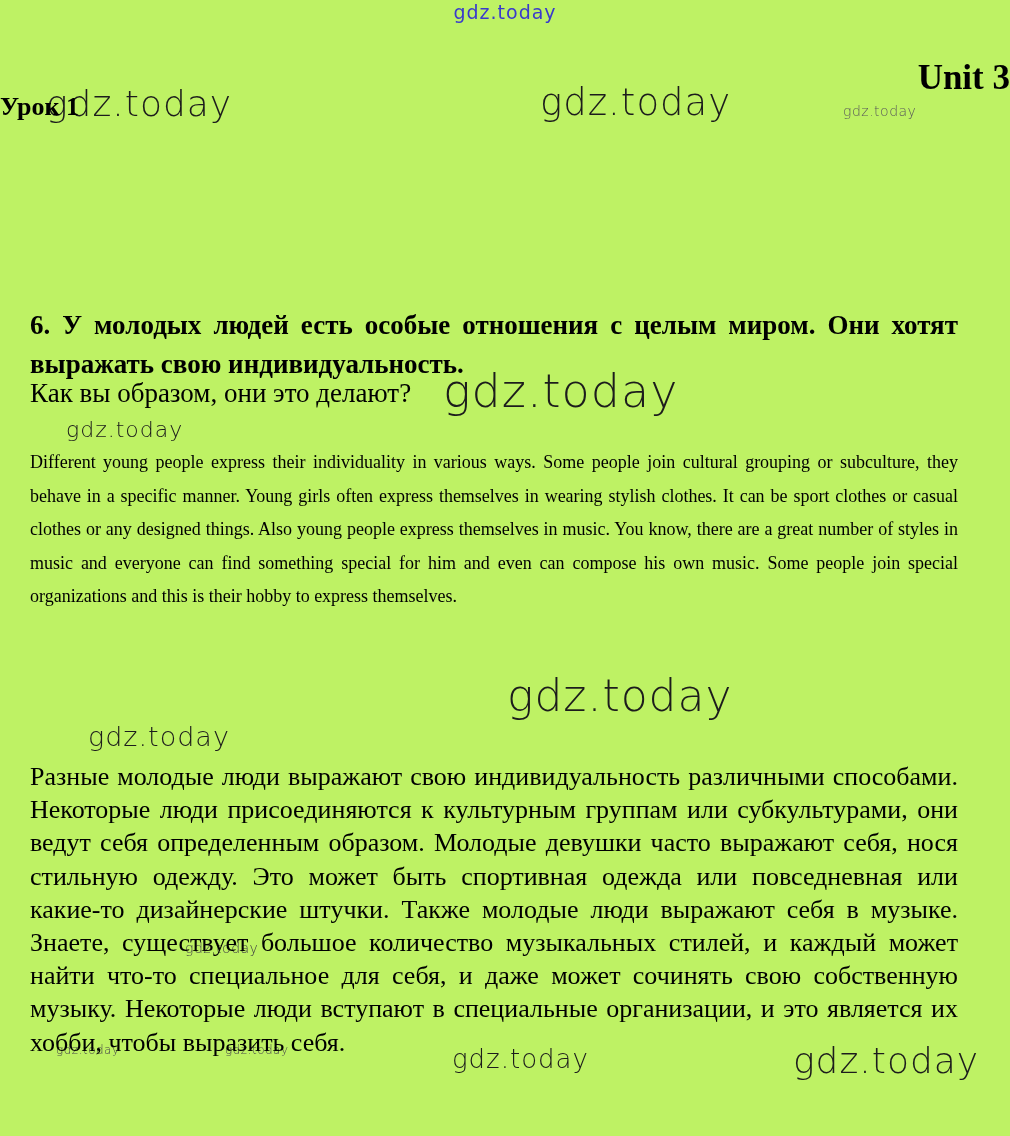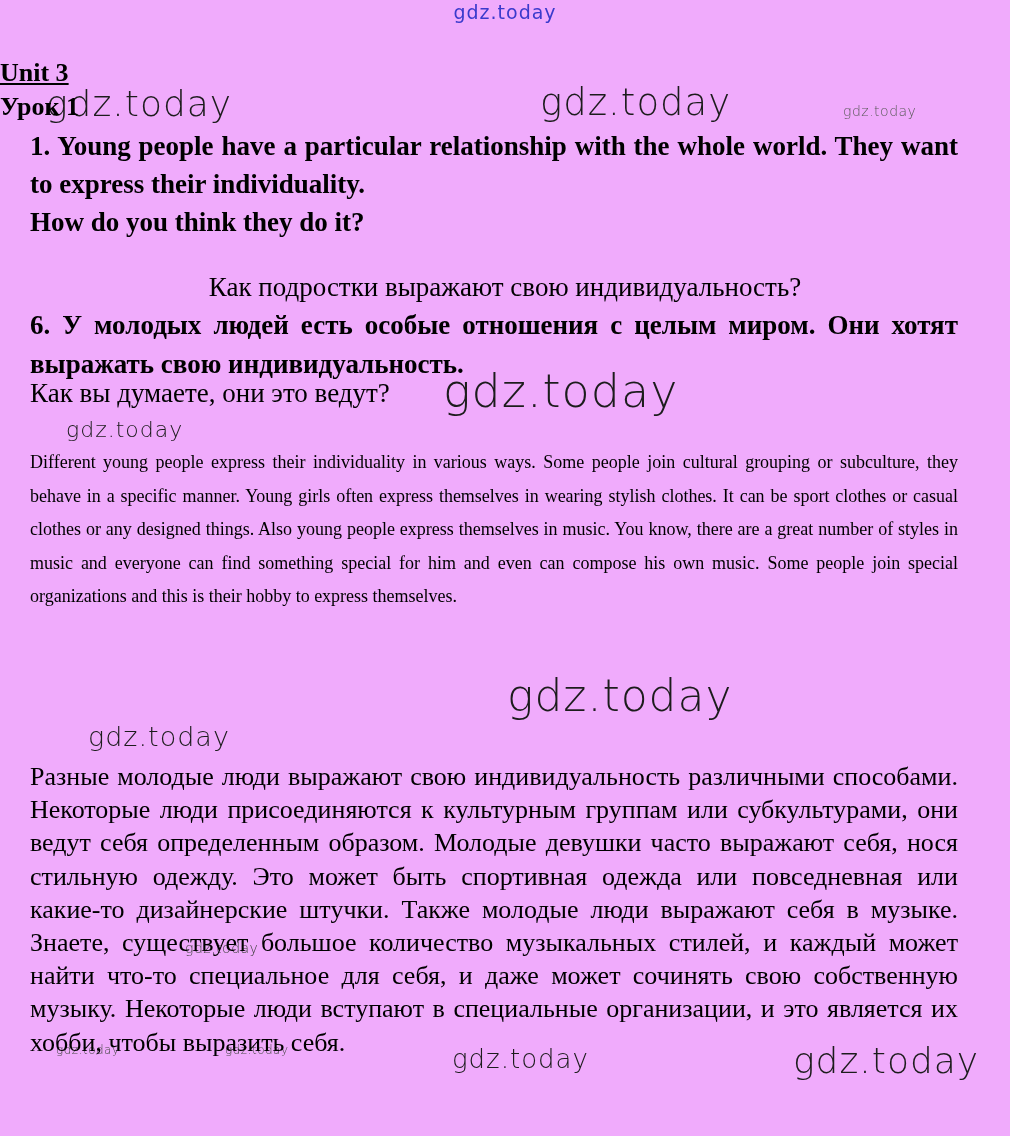--- a/index.html
+++ b/index.html
@@ -7,21 +7,21 @@
     padding: 0;
     background: #ffffff;
     width: 1010px;
     height: 1136px;
     overflow: hidden;
   }
   .page {
     position: relative;
     width: 1010px;
     height: 1136px;
-    background: #f0abfc;
+    background: #bef264;
     font-family: "Liberation Serif", serif;
     color: #000000;
   }
   
   .wm {
     position: absolute;
     font-family: "DejaVu Sans", sans-serif;
     font-weight: 300;
     color: #1c1c1c;
     white-space: nowrap;
@@ -42,21 +42,21 @@
   #wm-bot-mid    { left: 452px; top: 1046px; font-size: 26px; }
   #wm-bot-right  { left: 793px; top: 1043px; font-size: 36px; }
   
   .doc {
     position: absolute;
     left: 30px;
     width: 928px;
   }
   #unit-title {
     position: absolute; left: 0; right: 0; top: 58px;
-    text-align: left; font-weight: bold; font-size: 26px; text-decoration: underline;
+    text-align: right; font-weight: bold; font-size: 35px;
   }
   #lesson-title {
     position: absolute; left: 0; right: 0; top: 92px;
     text-align: left; font-weight: bold; font-size: 26px;
   }
   #task-en {
     top: 127px;
     font-weight: bold; font-size: 27px; line-height: 38px;
     text-align: justify;
   }
@@ -101,26 +101,21 @@
   <span class="wm" id="wm-above-ru">gdz.today</span>
   <span class="wm" id="wm-tiny-mid">gdz.today</span>
   <span class="wm" id="wm-bot-tiny1">gdz.today</span>
   <span class="wm" id="wm-bot-tiny2">gdz.today</span>
   <span class="wm" id="wm-bot-mid">gdz.today</span>
   <span class="wm" id="wm-bot-right">gdz.today</span>
 
   <div id="unit-title">Unit 3</div>
   <div id="lesson-title">Урок 1</div>
 
-  <div class="doc" id="task-en">
-    <div>1. Young people have a particular relationship with the whole world. They want to express their individuality.</div>
-    <div id="task-en-q">How do you think they do it?</div>
-  </div>
 
-  <div id="ru-centered-question">Как подростки выражают свою индивидуальность?</div>
   <div class="doc" id="ru-statement">6. У молодых людей есть особые отношения с целым миром. Они хотят выражать свою индивидуальность.</div>
-  <div class="doc" id="ru-how-question">Как вы думаете, они это ведут?</div>
+  <div class="doc" id="ru-how-question">Как вы образом, они это делают?</div>
 
   <div class="doc" id="answer-en">Different young people express their individuality in various ways. Some people join cultural grouping or subculture, they behave in a specific manner. Young girls often express themselves in wearing stylish clothes. It can be sport clothes or casual clothes or any designed things. Also young people express themselves in music. You know, there are a great number of styles in music and everyone can find something special for him and even can compose his own music. Some people join special organizations and this is their hobby to express themselves.</div>
 
   <div class="doc" id="answer-ru">Разные молодые люди выражают свою индивидуальность различными способами. Некоторые люди присоединяются к культурным группам или субкультурами, они ведут себя определенным образом. Молодые девушки часто выражают себя, нося стильную одежду. Это может быть спортивная одежда или повседневная или какие-то дизайнерские штучки. Также молодые люди выражают себя в музыке. Знаете, существует большое количество музыкальных стилей, и каждый может найти что-то специальное для себя, и даже может сочинять свою собственную музыку. Некоторые люди вступают в специальные организации, и это является их хобби, чтобы выразить себя.</div>
 
 </div>
 
 </body></html>

